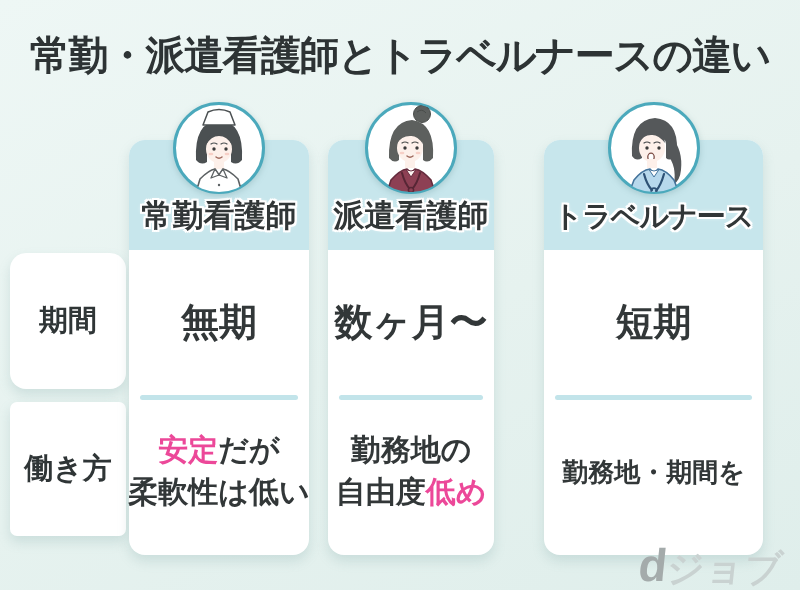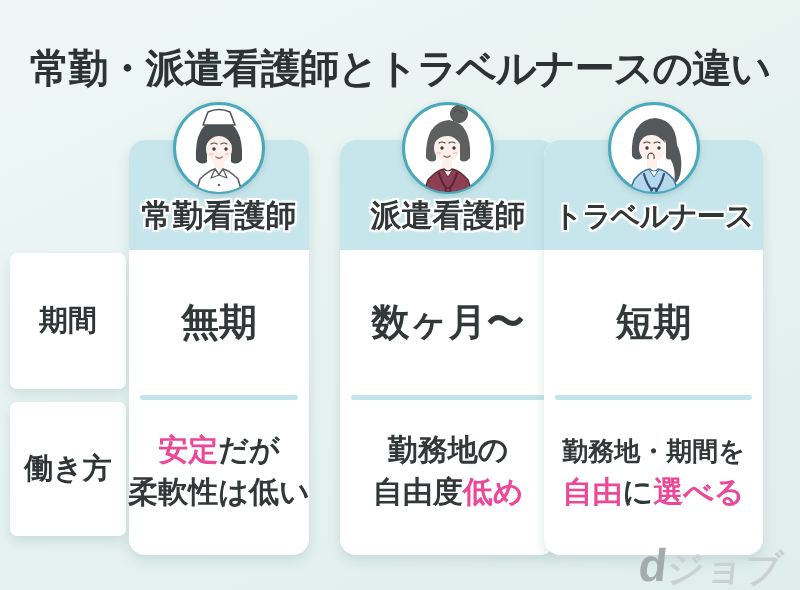--- a/index.html
+++ b/index.html
@@ -3,29 +3,29 @@
 <meta charset="utf-8">
 <style>
   html,body{margin:0;padding:0;}
   body{font-family:"Liberation Sans","DejaVu Sans",sans-serif;}
   .page{
     position:relative;width:800px;height:590px;overflow:hidden;
     background:linear-gradient(155deg,#eef7f5 0%,#e6f2ef 55%,#dfeeeb 100%);
   }
   .title{
     position:absolute;top:24px;left:0;right:0;text-align:center;
-    font-size:40px;font-weight:800;color:#2d3334;letter-spacing:-1.5px;margin:17px;
+    font-size:40px;font-weight:800;color:#2d3334;letter-spacing:-1.5px;margin:4px;
   }
   
   .column{
     position:absolute;top:140px;height:415px;background:#ffffff;
     border-radius:16px;box-shadow:0 6px 12px rgba(110,155,155,.22);
   }
   .col-fulltime{left:129px;width:180px;}
-  .col-dispatch{left:340px;width:216px;}
+  .col-dispatch{left:328px;width:166px;}
   .col-travel{left:544px;width:219px;}
   .col-header{
     height:110px;background:#c7e6ec;border-radius:16px 16px 0 0;
     display:flex;align-items:flex-end;justify-content:center;
     padding-bottom:13px;box-sizing:border-box;
   }
   .col-header-label{
     font-size:31px;font-weight:800;color:#313637;white-space:nowrap;
     text-shadow:-2px -2px 0 #fff,2px -2px 0 #fff,-2px 2px 0 #fff,2px 2px 0 #fff,
                 0 -2px 0 #fff,0 2px 0 #fff,-2px 0 0 #fff,2px 0 0 #fff,0 0 5px #fff;
@@ -46,21 +46,21 @@
   .cell span.red{color:#ec4899;}
   .cell span.sub{font-size:23px;font-weight:700;letter-spacing:-1px;}
   .cell span.small{font-size:26px;}
   
   .row-label{
     position:absolute;left:10px;width:116px;background:#ffffff;border-radius:16px;
     display:flex;align-items:center;justify-content:center;
     font-size:29px;font-weight:800;color:#2f3536;
     box-shadow:0 6px 12px rgba(110,155,155,.22);
   }
-  .row-label-period{top:253px;height:136px;border-radius:7px;}
+  .row-label-period{top:253px;height:136px;}
   .row-label-style{top:402px;height:134px;border-radius:7px;}
   
   .watermark{
     position:absolute;right:16px;bottom:2px;display:flex;align-items:baseline;
     transform:skewX(-6deg);user-select:none;
   }
   .wm-d{font-size:46px;font-weight:800;color:#a4abab;line-height:1;}
   .wm-text{font-size:37px;font-weight:700;color:#c9d2d1;line-height:1;letter-spacing:1px;}
 </style>
 </head>
@@ -198,21 +198,20 @@
     <div class="col-header">
       <span class="col-header-label">トラベルナース</span>
     </div>
     <div class="col-body">
       <div class="cell cell-period">
           <div class="cell-line"><span>短期</span></div>
         </div>
       <div class="divider"></div>
       <div class="cell cell-style">
           <div class="cell-line"><span class="small">勤務地・期間を</span></div>
-          <div class="cell-line"><span class="red">自由</span><span>に</span><span class="red">選べる</span></div>
         </div>
     </div>
   </div>
 
   <div class="watermark">
     <span class="wm-d">d</span>
     <span class="wm-text">ジョブ</span>
   </div>
 
 </div>

